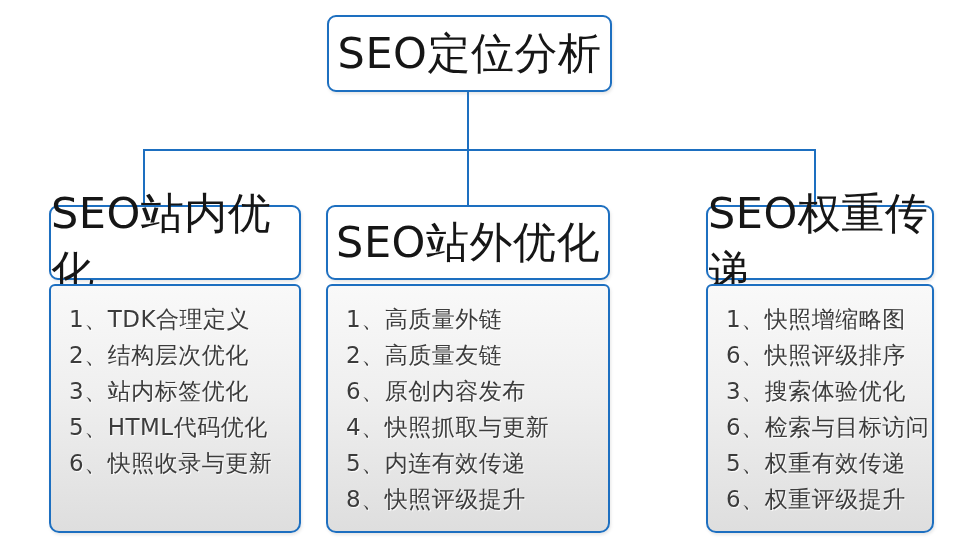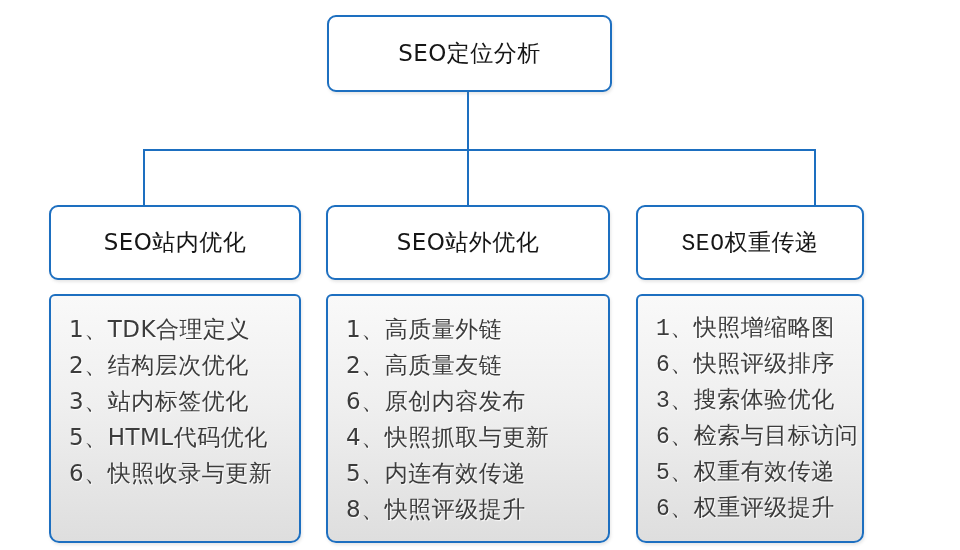--- a/index.html
+++ b/index.html
@@ -27,39 +27,39 @@
   .node {
     position: absolute;
     box-sizing: border-box;
     background: #ffffff;
     border: 2px solid #1d6fc0;
     border-radius: 9px;
     display: flex;
     align-items: center;
     justify-content: center;
     color: #161616;
-    font-size: 23px;
+    font-size: 43px;
     letter-spacing: 0.5px;
     box-shadow: 1px 2px 3px rgba(120,120,120,0.18);
   }
   .root-node {
     left: 327px; top: 15px;
     width: 285px; height: 77px;
   }
   .column { position: absolute; top: 205px; }
   .col-header {
     position: relative;
     left: 0; top: 0;
     width: 100%;
     height: 75px;
   }
   .panel {
     position: relative;
     box-sizing: border-box;
-    margin-top: 14px;
+    margin-top: 4px;
     width: 100%;
     height: 249px;
     border: 2px solid #1d6fc0;
     border-radius: 6px 6px 10px 10px;
     background: linear-gradient(180deg, #f9f9f9 0%, #efefef 45%, #dedede 100%);
     box-shadow: 1px 2px 3px rgba(120,120,120,0.18);
     padding: 15px 10px 0 18px;
   }
   .item {
     height: 36px;
@@ -105,21 +105,21 @@
     <div class="panel">
       <div class="item">1、高质量外链</div>
       <div class="item">2、高质量友链</div>
       <div class="item">6、原创内容发布</div>
       <div class="item">4、快照抓取与更新</div>
       <div class="item">5、内连有效传递</div>
       <div class="item">8、快照评级提升</div>
     </div>
   </div>
 
-  <div class="column" style="left:636px; width:228px;font-family:Liberation Mono, monospace;">
+  <div class="column" style="left:706px; width:228px;">
     <div class="node col-header">
       <span>SEO权重传递</span>
     </div>
     <div class="panel">
       <div class="item">1、快照增缩略图</div>
       <div class="item">6、快照评级排序</div>
       <div class="item">3、搜索体验优化</div>
       <div class="item">6、检索与目标访问</div>
       <div class="item">5、权重有效传递</div>
       <div class="item">6、权重评级提升</div>

